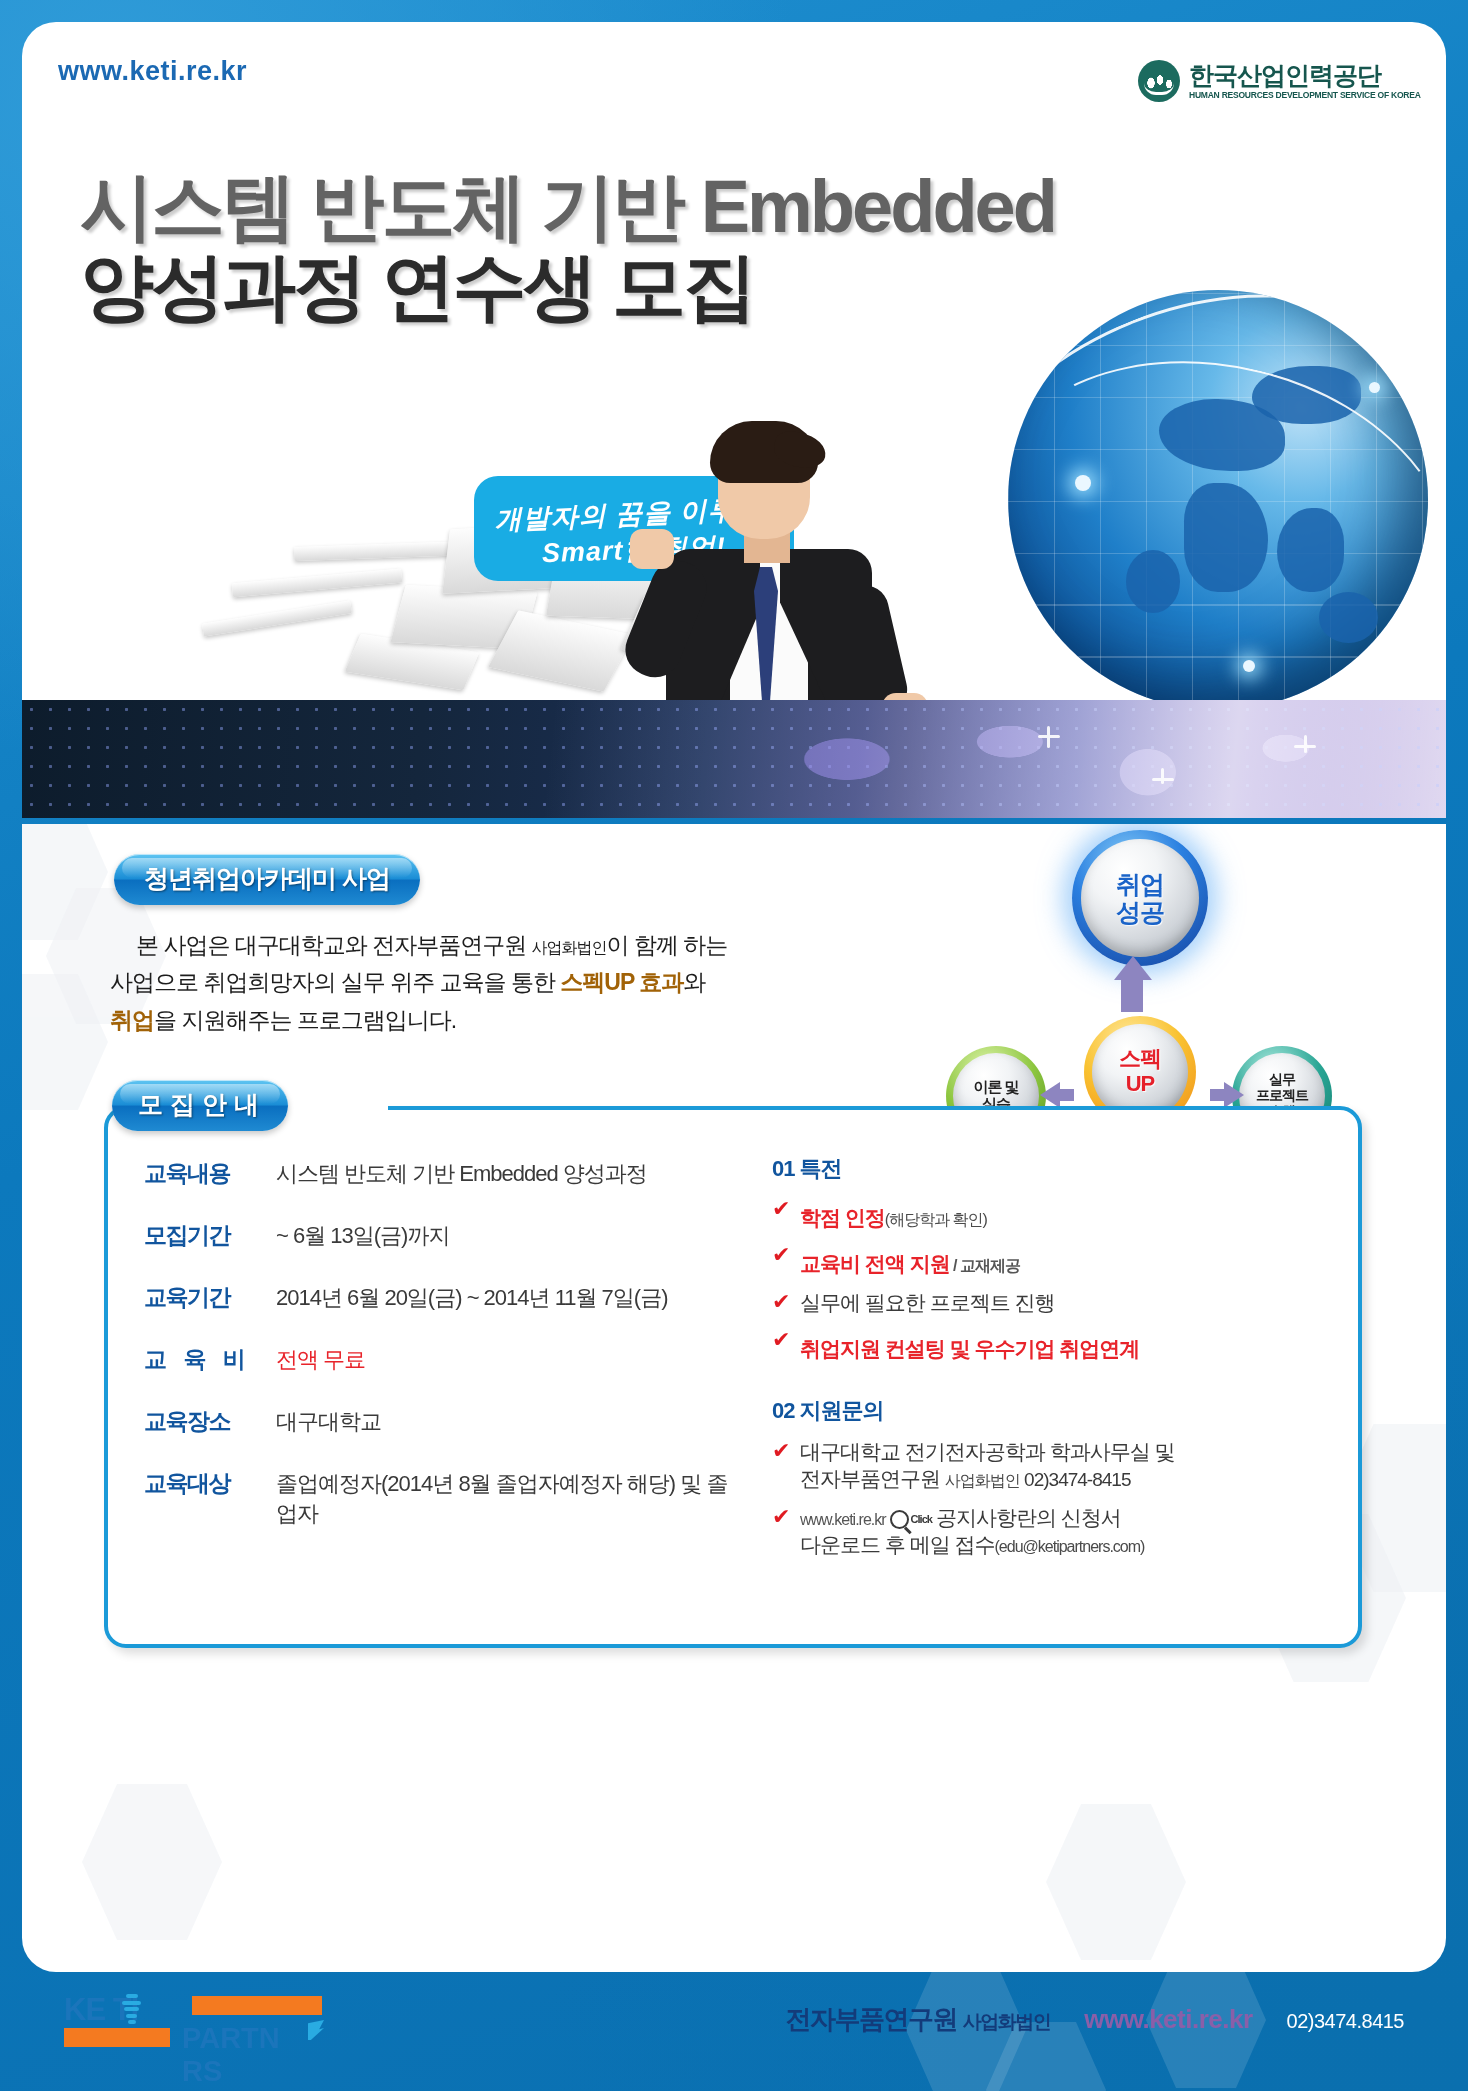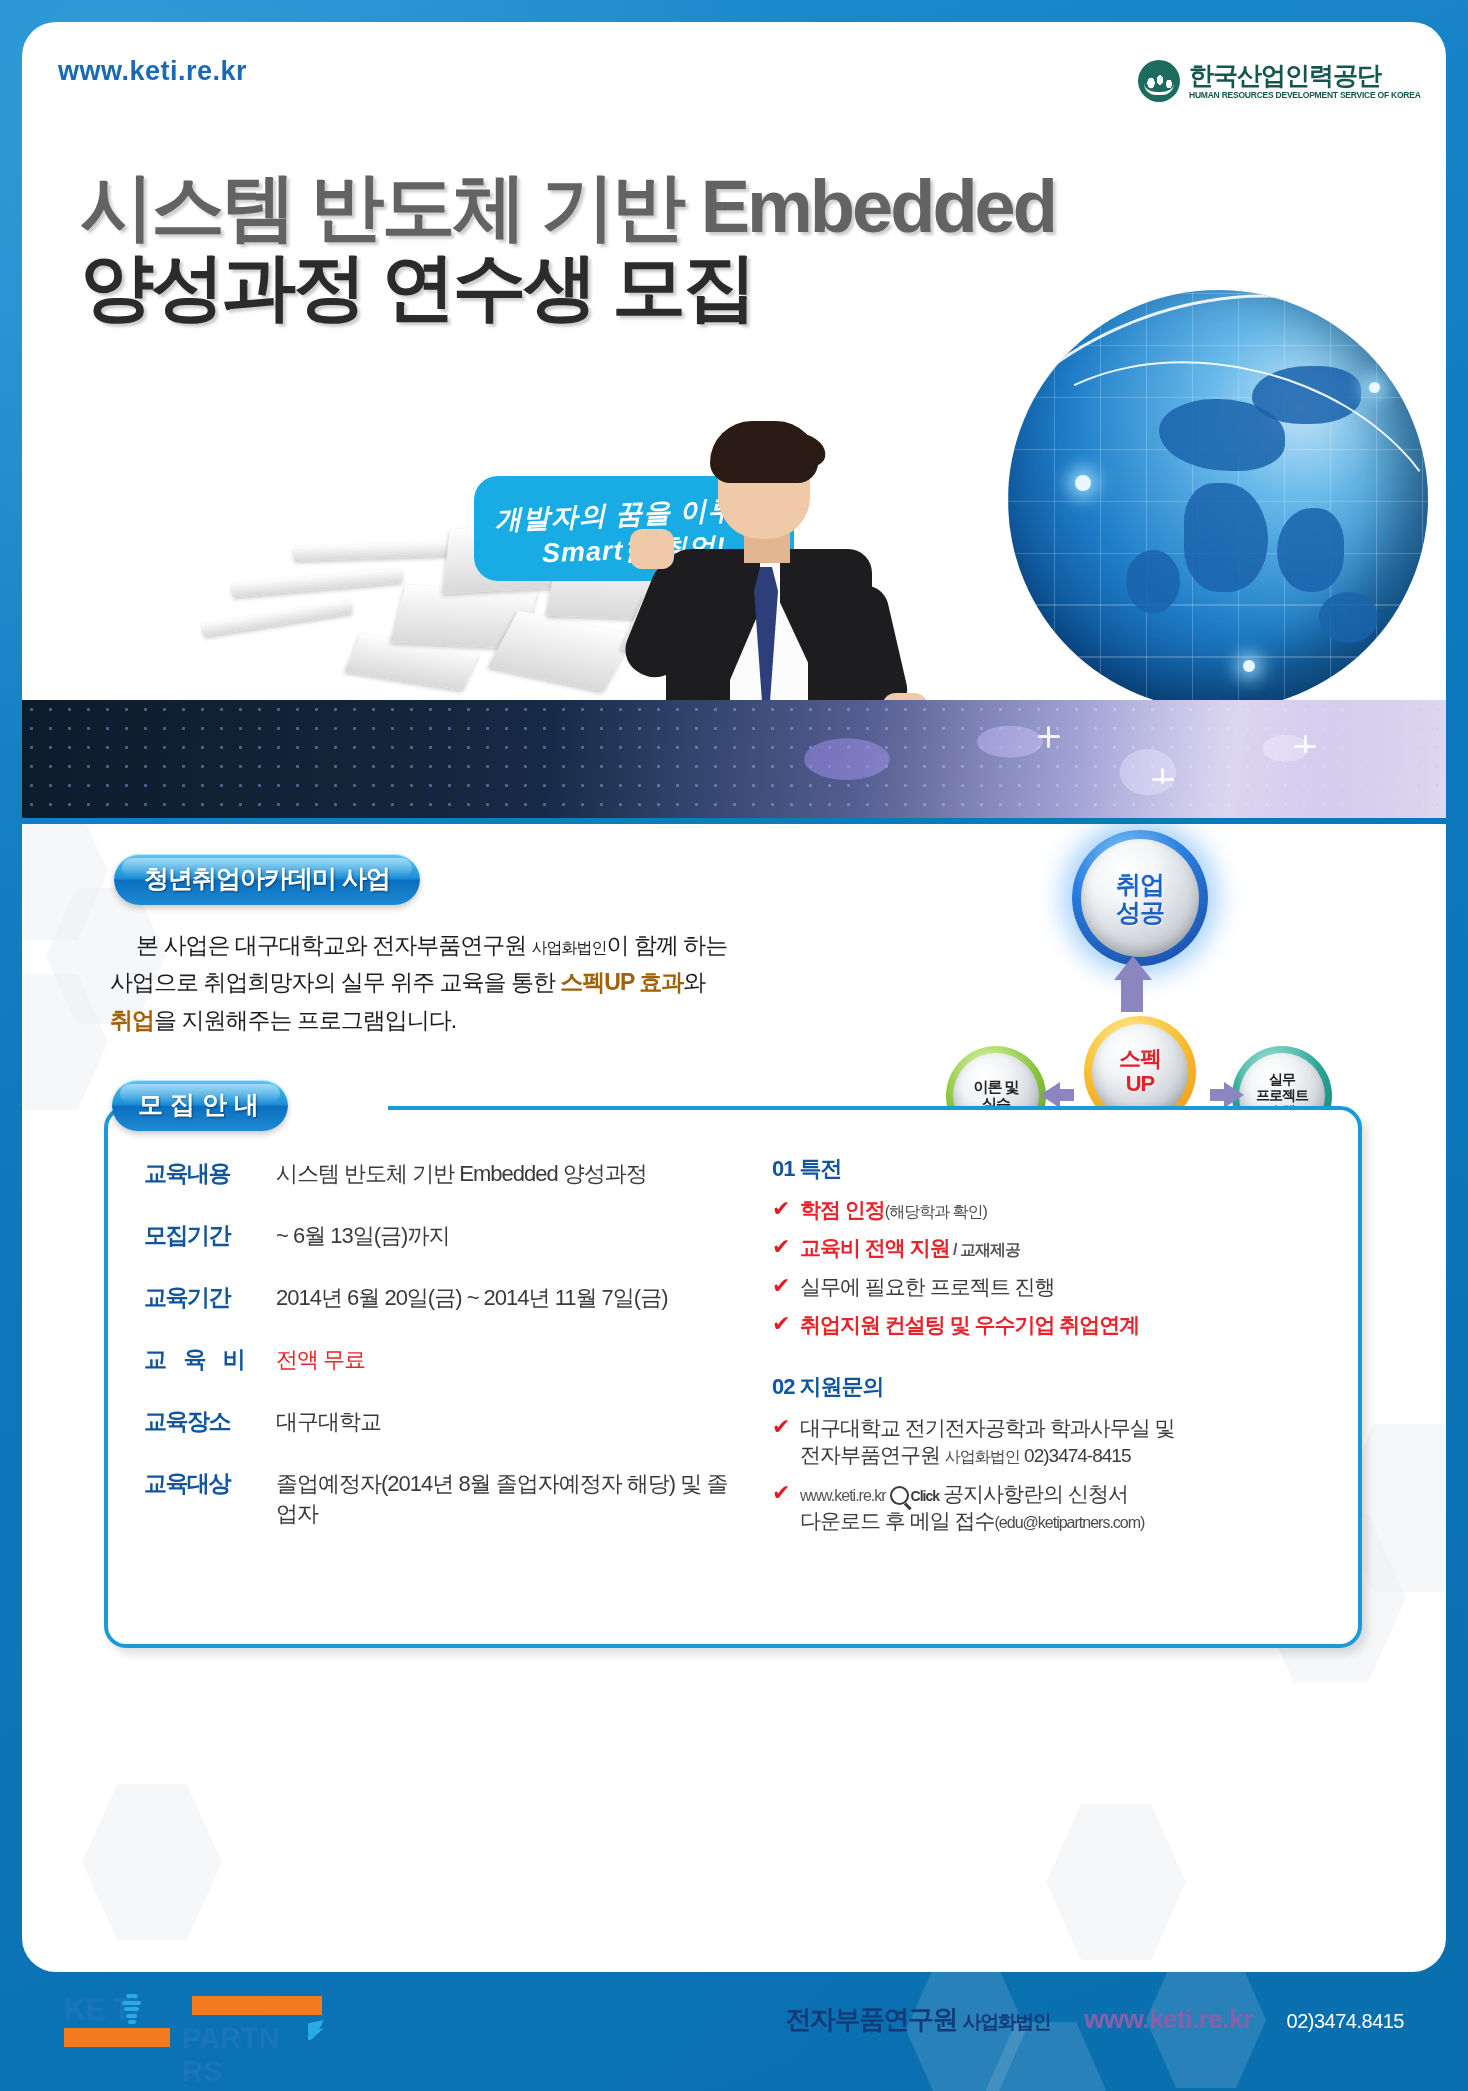--- a/index.html
+++ b/index.html
@@ -187,29 +187,29 @@
   .row .k{width:132px;flex:0 0 132px;font-size:23px;font-weight:bold;color:#11559e;letter-spacing:-1.5px;}
   .row .k.sp{letter-spacing:5px;}
   .row .v{font-size:22px;color:#3a3a3a;letter-spacing:-1px;padding-top:1px;}
   .row .v.red{color:#e8232a;font-weight:normal;}
 
   .sechead{font-size:22px;font-weight:bold;color:#11559e;letter-spacing:-1px;margin-bottom:12px;}
   .blk{margin-bottom:34px;}
   .li{display:flex;align-items:flex-start;margin-bottom:11px;}
   .ck{flex:0 0 28px;color:#e01b22;font-size:22px;font-weight:bold;line-height:1.15;}
   .li .t{font-size:21px;color:#3a3a3a;letter-spacing:-1px;line-height:1.3;}
-  .li .t.red{color:#e8232a;font-weight:bold;}
+  .li .t.red{color:#e8232a;font-weight:bold;margin-top:8px;}
   .li .t .tiny{font-size:16px;color:#4a4a4a;font-weight:normal;}
   .li .t .mini{font-size:16px;color:#555;}
   .li .t .mono{font-size:19px;color:#3a3a3a;}
   .click{display:inline-flex;align-items:center;gap:2px;vertical-align:middle;margin:0 4px;}
   .click .mag{width:15px;height:15px;border:2.5px solid #3a3a3a;border-radius:50%;position:relative;}
   .click .mag::after{content:"";position:absolute;right:-5px;bottom:-4px;width:8px;height:2.5px;
     background:#3a3a3a;transform:rotate(45deg);}
-  .click .cur{font-size:14px;font-weight:bold;color:#3a3a3a;}
+  .click .cur{font-size:11px;font-weight:bold;color:#3a3a3a;}
 
   
   .footer{position:absolute;left:22px;top:1972px;width:1424px;height:97px;}
   .keti{position:absolute;left:42px;top:20px;width:215px;height:60px;}
   .keti-k{position:absolute;left:0;top:0;font-size:31px;font-weight:bold;color:#1b75bb;letter-spacing:-1px;}
   .keti-spine{position:absolute;left:58px;top:2px;width:19px;height:34px;}
   .keti-spine span{display:block;height:4px;background:#29abe2;border-radius:3px;margin-bottom:2.6px;}
   .keti-spine span:nth-child(1){width:12px;margin-left:4px;}
   .keti-spine span:nth-child(2){width:19px;}
   .keti-spine span:nth-child(3){width:15px;margin-left:2px;}

